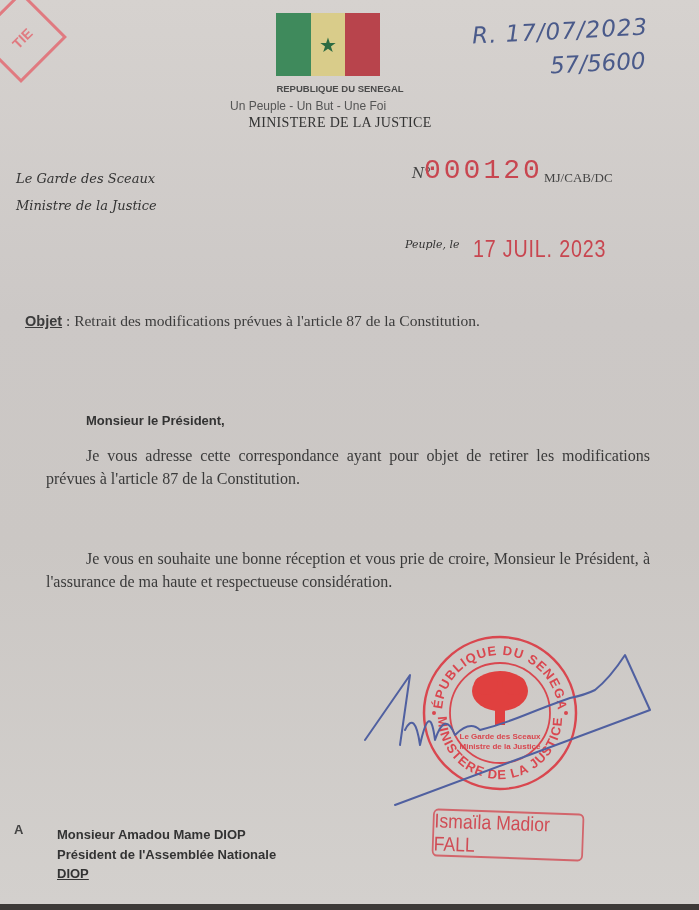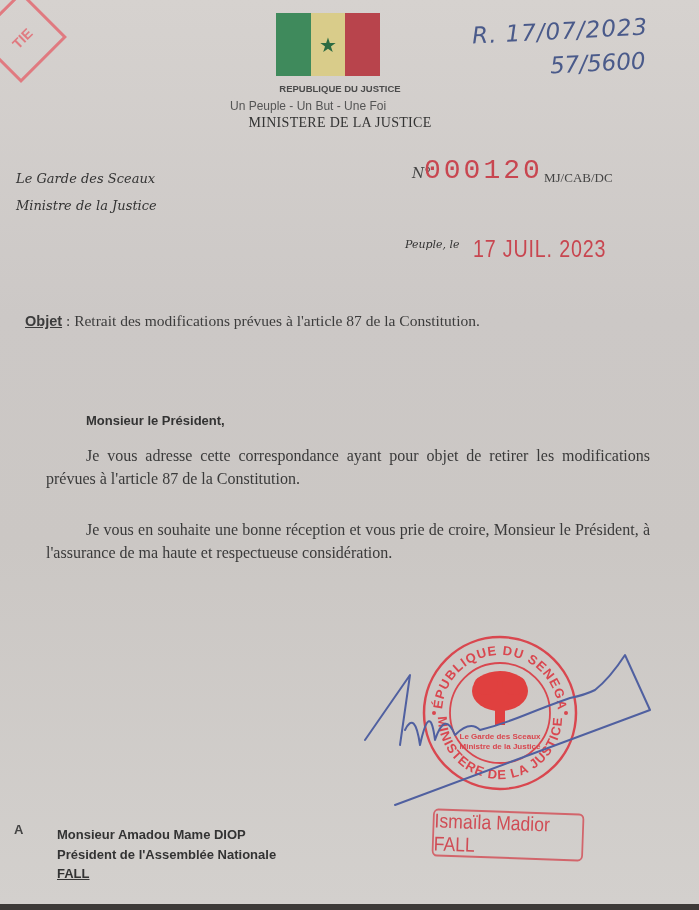--- a/index.html
+++ b/index.html
@@ -43,21 +43,21 @@
     .ref-suffix { left: 544px; top: 170px; font-size: 13px; color: #444; }
     .city { left: 405px; top: 238px; font-family: "DejaVu Serif", serif; font-style: italic; font-size: 11px; color: #333; }
     .date-stamp { left: 473px; top: 235px; font-family: "Liberation Sans", sans-serif; font-size: 24px; color: #c84650; letter-spacing: 1px; transform: scaleX(0.82); transform-origin: left; }
 
     .objet { left: 25px; top: 312px; font-size: 15.5px; color: #3c3c3c; }
     .objet .lbl { font-family: "Liberation Sans", sans-serif; font-weight: bold; text-decoration: underline; font-size: 14.5px; }
 
     .salutation { left: 86px; top: 413px; font-family: "Liberation Sans", sans-serif; font-weight: bold; font-size: 13px; color: #333; }
     .para { left: 46px; width: 604px; font-size: 16px; line-height: 23px; text-align: justify; text-indent: 40px; color: #3a3a3a; }
     .p1 { top: 444px; }
-    .p2 { top: 518px; }
+    .p2 { top: 547px; }
 
     .seal { left: 420px; top: 633px; width: 160px; height: 160px; }
     .signature { left: 360px; top: 630px; width: 300px; height: 180px; }
 
     .name-stamp { left: 422px; top: 811px; width: 168px; height: 44px; border: 2px solid #d2656b; border-radius: 6px; color: #d04c55; font-family: "Liberation Sans", sans-serif; font-size: 20px; display: flex; align-items: center; justify-content: center; transform: rotate(2deg) scaleX(0.88); }
 
     .addr-a { left: 14px; top: 822px; font-family: "Liberation Sans", sans-serif; font-weight: bold; font-size: 13px; color: #444; }
     .addr { left: 57px; font-family: "Liberation Sans", sans-serif; font-weight: bold; font-size: 13px; color: #333; }
     .addr1 { top: 827px; }
     .addr2 { top: 847px; }
@@ -74,21 +74,21 @@
   <text x="35" y="42" text-anchor="middle" font-size="14" fill="#e07a80" font-family="Liberation Sans, sans-serif" font-weight="bold">TIE</text>
 </svg>
 
 <div class="abs flag">
   <div class="g"></div>
   <div class="y">
     <span class="star">★</span>
   </div>
   <div class="r"></div>
 </div>
-<div class="abs rep">REPUBLIQUE DU JUSTICE</div>
+<div class="abs rep">REPUBLIQUE DU SENEGAL</div>
 <div class="abs motto">Un Peuple - Un But - Une Foi</div>
 <div class="abs ministry">MINISTERE DE LA JUSTICE</div>
 
 <div class="abs handwritten hw1">R. 17/07/2023</div>
 <div class="abs handwritten hw2">57/5600</div>
 
 <div class="abs script sender1">Le Garde des Sceaux</div>
 <div class="abs script sender2">Ministre de la Justice</div>
 
 <div class="abs no-label">N°</div>
@@ -132,13 +132,13 @@
 
 <svg class="abs signature" viewBox="0 0 300 180">
   <path d="M 5 110 L 50 45 L 40 115 M 45 100 Q 55 80 60 115 Q 70 70 75 110 Q 85 80 95 105 Q 110 90 120 100 Q 140 95 165 85 Q 190 75 210 68 Q 225 65 235 60 Q 250 48 265 25 L 290 80 L 35 175" fill="none" stroke="#5060a0" stroke-width="2" stroke-linejoin="round" stroke-linecap="round"></path>
 </svg>
 
 <div class="abs name-stamp">Ismaïla Madior FALL</div>
 
 <div class="abs addr-a">A</div>
 <div class="abs addr addr1">Monsieur Amadou Mame DIOP</div>
 <div class="abs addr addr2">Président de l'Assemblée Nationale</div>
-<div class="abs addr addr3">FALL</div>
+<div class="abs addr addr3">DIOP</div>
 
 </body></html>

